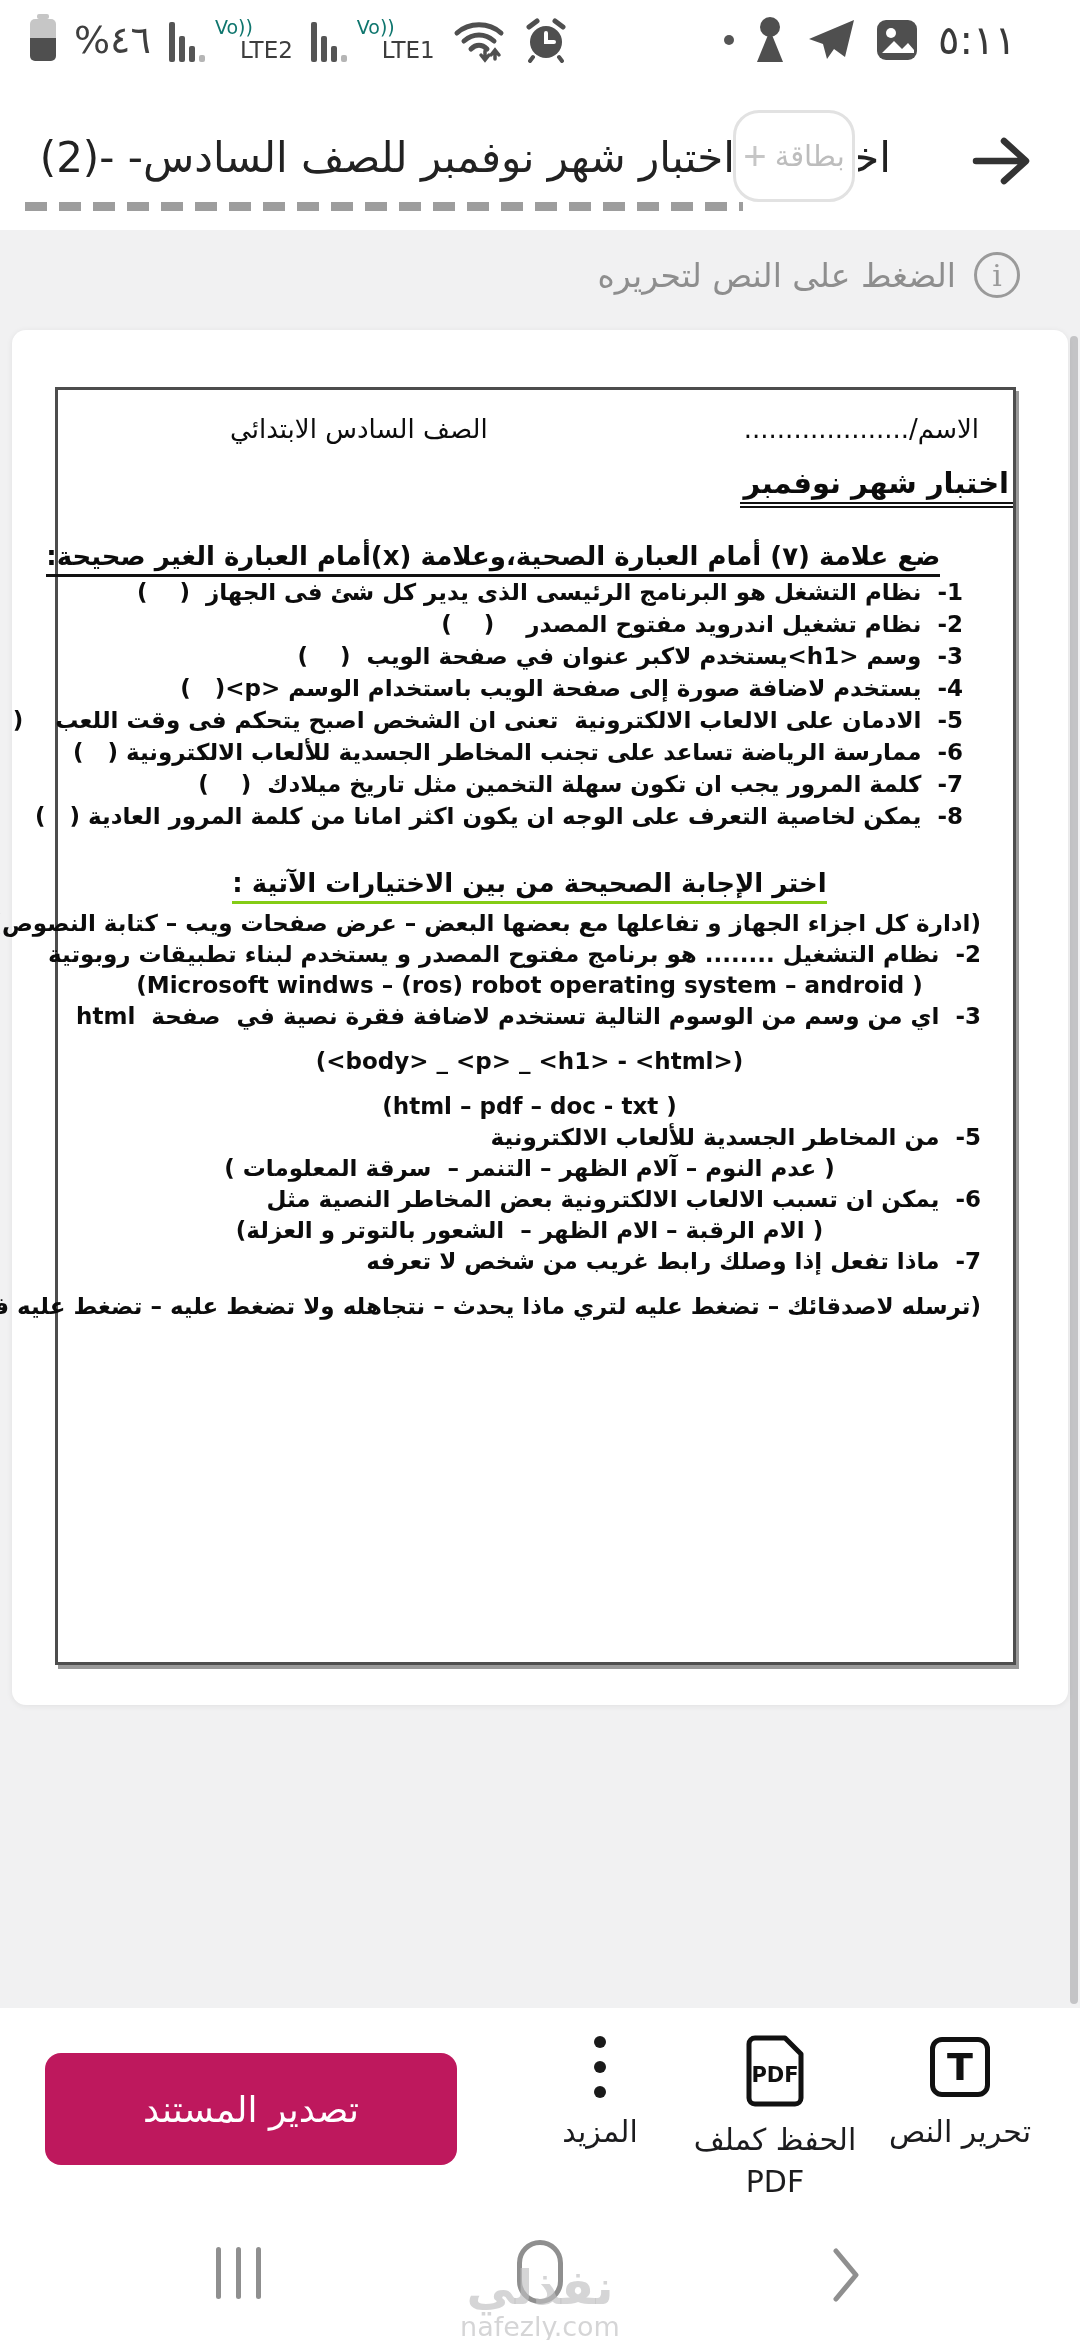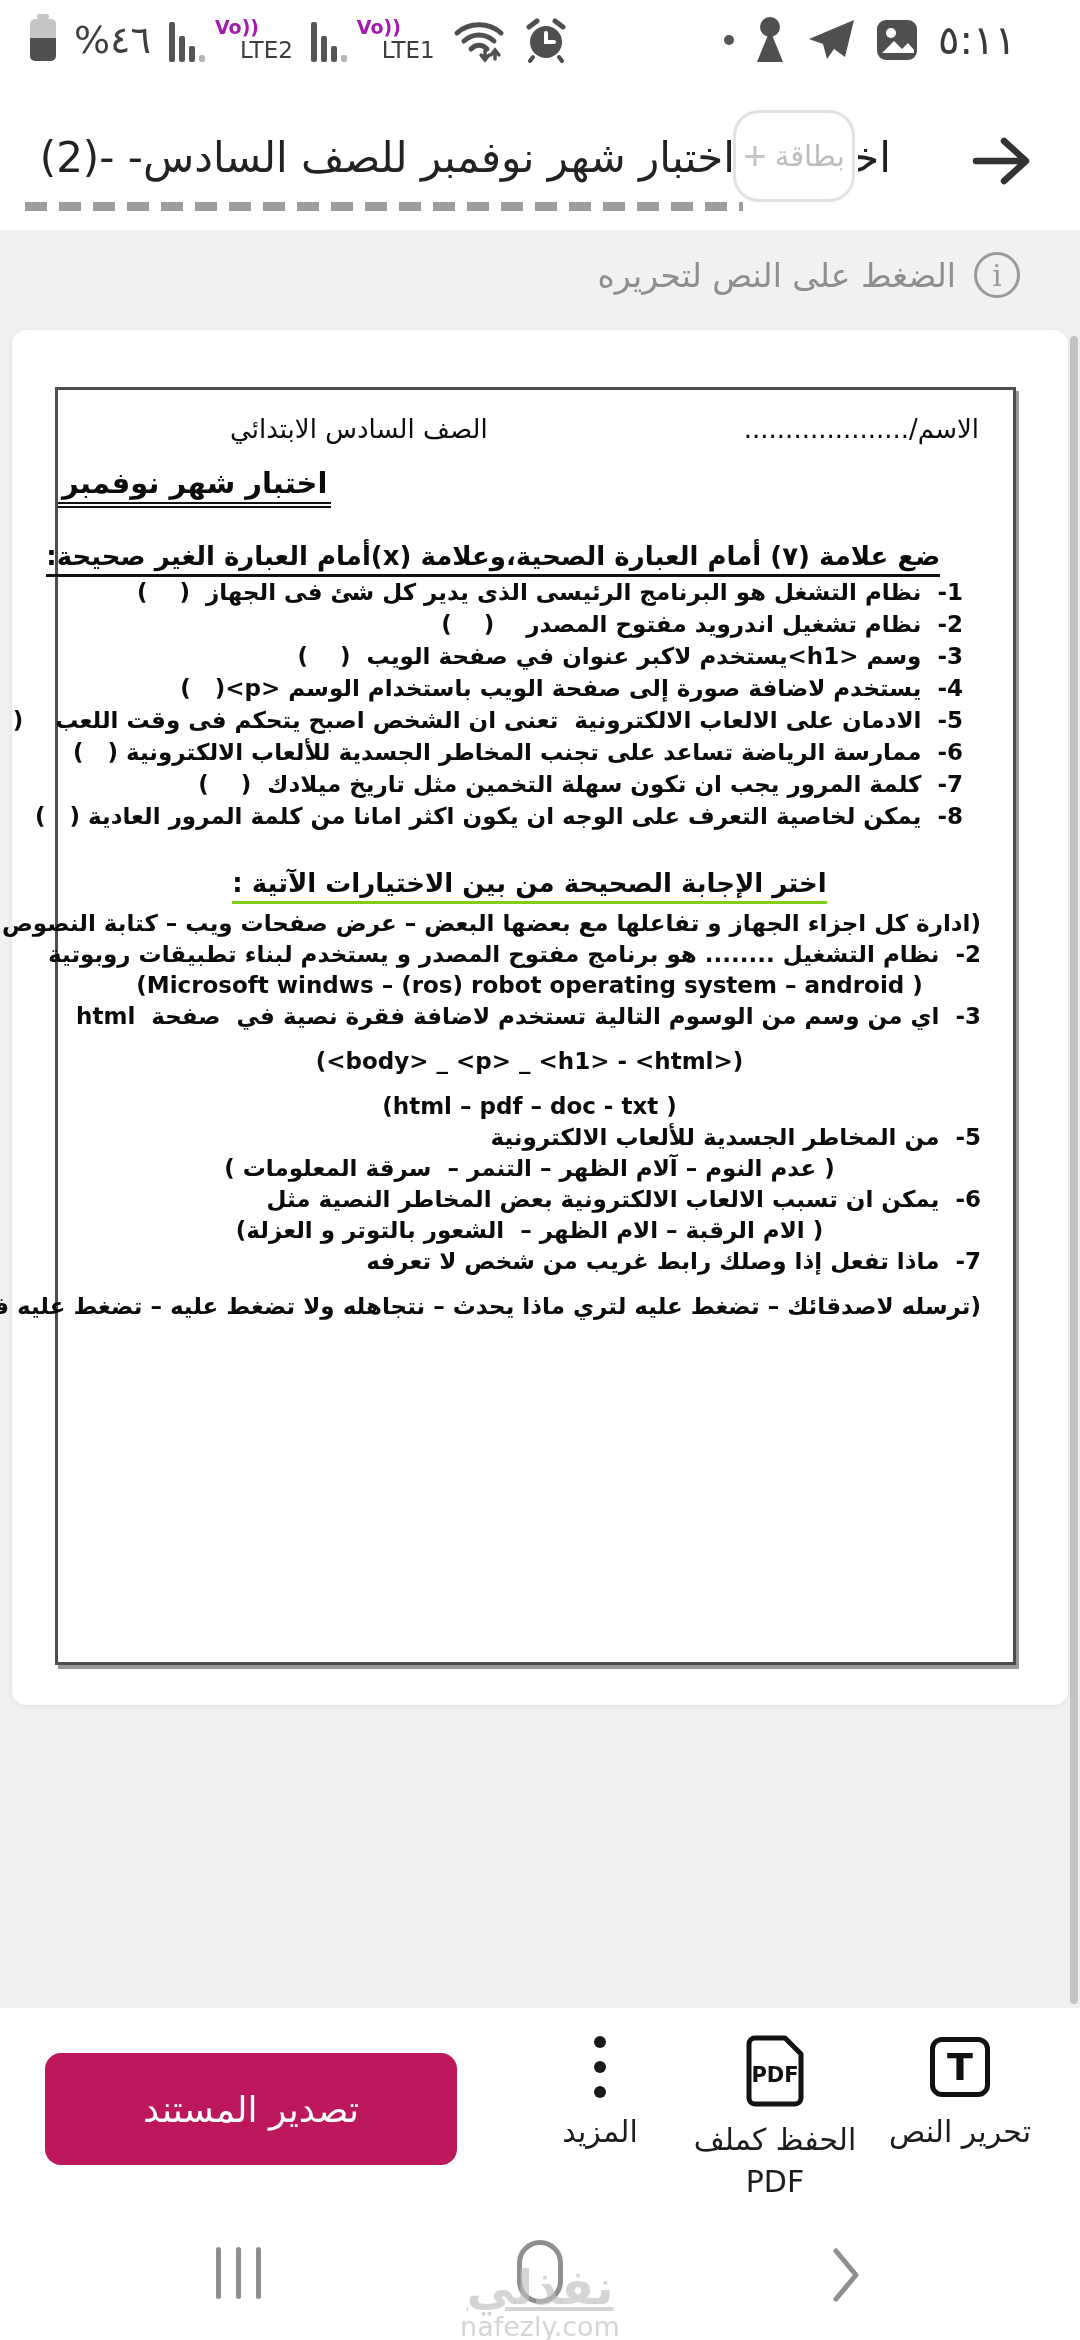--- a/index.html
+++ b/index.html
@@ -16,21 +16,21 @@
                    background:#c6c6c6;border-radius:2px;}
   .sb-pct{font-size:38px;color:#3f3f3f;direction:ltr;}
   .sig{display:flex;align-items:flex-end;gap:10px;}
   .bars{display:flex;align-items:flex-end;gap:4px;height:42px;}
   .bars i{display:block;width:6px;background:#555;border-radius:2px;}
   .bars i:nth-child(1){height:40px;}
   .bars i:nth-child(2){height:26px;}
   .bars i:nth-child(3){height:16px;}
   .bars i:nth-child(4){height:7px;background:#b5b5b5;}
   .sig-txt{display:flex;flex-direction:column;align-items:flex-start;line-height:1;}
-  .sig-txt .vo{font-size:19px;font-weight:bold;color:#a21caf;}
+  .sig-txt .vo{font-size:19px;font-weight:normal;color:#0f766e;}
   .sig-txt .net{font-size:23px;color:#3d3d3d;margin-top:2px;margin-left:25px;}
   .sb-dot{width:10px;height:10px;border-radius:50%;background:#555;}
   .sb-time{font-size:40px;color:#3a3a3a;direction:ltr;}
 
   
   .header{position:absolute;top:80px;left:0;right:0;height:150px;background:#fff;}
   .header-title{position:absolute;left:12px;top:38px;width:723px;height:80px;
                 font-size:42px;color:#222;direction:rtl;text-align:right;white-space:nowrap;
                 overflow:hidden;line-height:80px;}
   .title-underline{position:absolute;left:25px;top:122px;width:718px;height:9px;
@@ -55,21 +55,21 @@
   .scrollbar{position:absolute;right:2px;top:336px;width:8px;height:1668px;background:#c4c4c6;border-radius:4px;}
 
   
   .doc-card{position:absolute;left:12px;top:330px;width:1056px;height:1375px;background:#fff;
             border-radius:14px;box-shadow:0 1px 6px rgba(0,0,0,.07);}
   .doc-border{position:absolute;left:43px;top:57px;width:961px;height:1278px;
               border:3px solid #4d4d4d;box-shadow:3px 4px 0 0 #999;box-sizing:border-box;
               direction:rtl;color:#0c0c0c;}
   .doc-name{position:absolute;right:34px;top:24px;font-size:26px;}
   .doc-class{position:absolute;left:172px;top:24px;font-size:26px;}
-  .doc-title-row{position:absolute;top:76px;left:0;right:0;text-align:left;}
+  .doc-title-row{position:absolute;top:76px;left:0;right:0;text-align:right;}
   .doc-title-row span{font-size:29px;font-weight:bold;border-bottom:6px double #111;padding:0 4px 2px;}
   .sec1-heading{position:absolute;top:132px;right:32px;left:20px;text-align:right;white-space:pre;}
   .sec1-heading span{font-size:26px;font-weight:bold;border-bottom:3px solid #111;padding-bottom:3px;}
   .sec1-items{position:absolute;top:186px;right:50px;left:20px;}
   .t-item{font-size:23px;font-weight:bold;line-height:32px;text-align:right;direction:rtl;white-space:pre;}
   .sec2{position:absolute;top:478px;left:20px;right:32px;}
   .sec2-heading{text-align:center;margin-bottom:10px;}
   .sec2-heading span{font-size:26px;font-weight:bold;border-bottom:3px solid #84cc16;padding-bottom:3px;}
   .s2-line{font-size:23px;font-weight:bold;line-height:31px;white-space:pre;direction:rtl;text-align:right;}
   .s2-line.opt{text-align:center;}
@@ -95,21 +95,21 @@
 
   
   .navbar{position:absolute;top:2215px;left:0;right:0;height:125px;background:#fff;}
   .nav-btn{position:absolute;background:none;border:none;padding:0;}
   .recents{left:216px;top:32px;display:flex;gap:15px;}
   .recents i{display:block;width:5px;height:52px;background:#8f8f8f;border-radius:3px;}
   .home-pill{left:517px;top:25px;width:46px;height:64px;border:5px solid #8f8f8f;border-radius:23px;box-sizing:border-box;}
   .chev{left:828px;top:30px;}
   .watermark{position:absolute;left:0;right:0;top:47px;text-align:center;pointer-events:none;
              color:rgba(190,190,192,.65);}
-  .wm1{font-size:48px;font-weight:bold;line-height:1.05;text-decoration:underline;}
+  .wm1{font-size:48px;font-weight:bold;line-height:1.05;}
   .wm2{font-size:27px;line-height:1.1;}
 
   svg{display:block;}
 </style>
 </head>
 <body>
 
 <div class="screen">
 
   <div class="status-bar">

